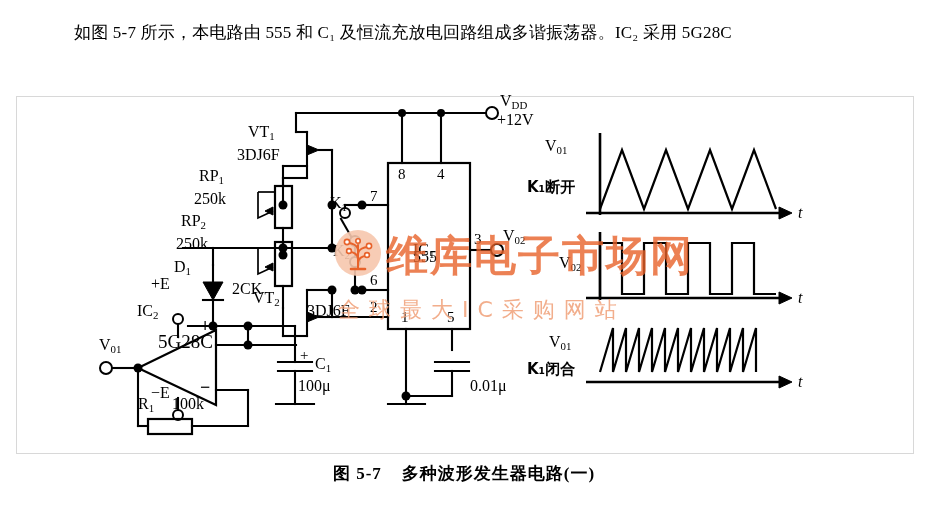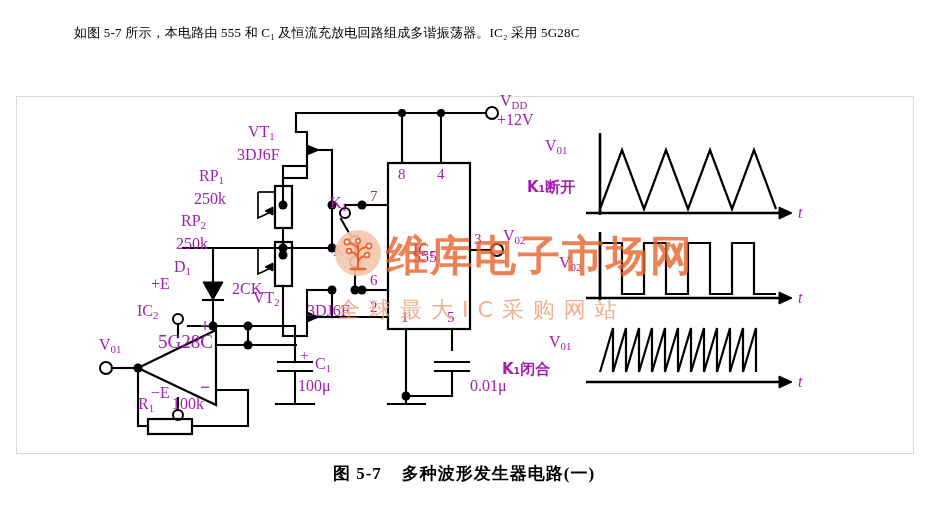--- a/index.html
+++ b/index.html
@@ -6,21 +6,21 @@
   body{
     width:928px;height:515px;position:relative;overflow:hidden;
     font-family:"Liberation Serif","DejaVu Serif",serif;
     color:#000;
   }
   .page{position:absolute;inset:0;}
 
   
   #body-text{
     position:absolute;left:38px;top:18px;width:855px;
-    font-size:13px;line-height:30px;letter-spacing:.2px;
+    font-size:17px;line-height:30px;letter-spacing:.2px;
     font-family:"Liberation Serif","DejaVu Serif",serif;
     text-align:justify;
   }
   #body-text .ln{display:block;white-space:nowrap;}
   #body-text .ln.first{text-indent:36px;}
   sub{font-size:.68em;vertical-align:-.28em;}
 
   
   #figure{
     position:absolute;left:16px;top:96px;width:896px;height:356px;
@@ -42,21 +42,21 @@
   .axis{stroke:#000;stroke-width:2.6;fill:none;}
   .box{stroke:#000;stroke-width:2.2;fill:none;}
   .node{fill:#000;}
   .term{fill:#fff;stroke:#000;stroke-width:2;}
   .filled{fill:#000;stroke:#000;}
 
   
   .lbl{
     position:absolute;white-space:nowrap;
     font-family:"Liberation Serif","DejaVu Serif",serif;
-    font-size:16px;color:#a21caf;line-height:1;
+    font-size:16px;color:#000000;line-height:1;
   }
   .lbl.pin{font-size:15px;}
   .lbl.cn{font-family:"DejaVu Sans","Liberation Sans",sans-serif;font-weight:bold;font-size:15px;}
 
   
   #watermark{position:absolute;left:0;top:0;width:928px;height:515px;pointer-events:none;}
   .wm-main{
     position:absolute;font-family:"DejaVu Sans","Liberation Sans",sans-serif;
     font-weight:bold;color:#e8622a;opacity:.80;white-space:nowrap;
   }
@@ -363,21 +363,21 @@
     <div class="lbl" style="left:798px;top:205px;font-style:italic;">t</div>
 
     <div class="lbl" style="left:559px;top:255px;">
       <span>V</span><sub>02</sub>
     </div>
     <div class="lbl" style="left:798px;top:290px;font-style:italic;">t</div>
 
     <div class="lbl" style="left:549px;top:334px;">
       <span>V</span><sub>01</sub>
     </div>
-    <div class="lbl cn" style="left:502px;top:362px;">K₁闭合</div>
+    <div class="lbl cn" style="left:527px;top:362px;">K₁闭合</div>
     <div class="lbl" style="left:798px;top:374px;font-style:italic;">t</div>
   </div>
 
   <div id="watermark">
     <svg id="wm-logo" viewBox="0 0 48 48" xmlns="http://www.w3.org/2000/svg">
       <circle cx="24" cy="24" r="23" fill="#f6c6ad" opacity="0.9"></circle>
       <g stroke="#e8622a" stroke-width="2" fill="none" stroke-linecap="round">
         <path d="M24,40 L24,16"></path>
         <path d="M24,22 C24,16 18,14 14,14"></path>
         <path d="M24,26 C24,20 30,18 34,18"></path>

